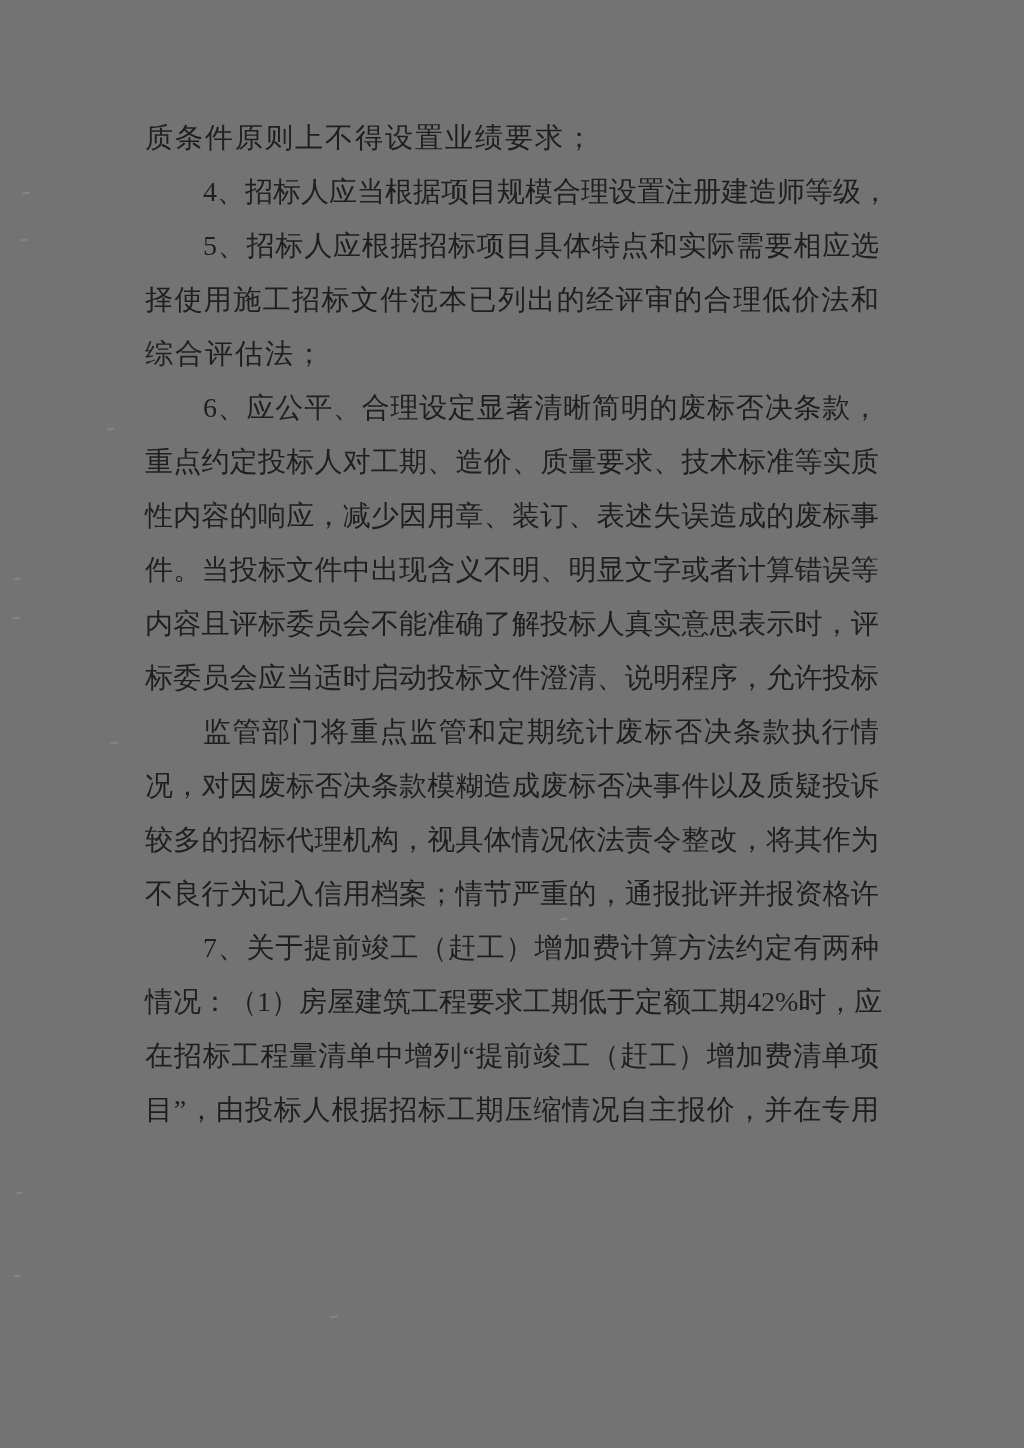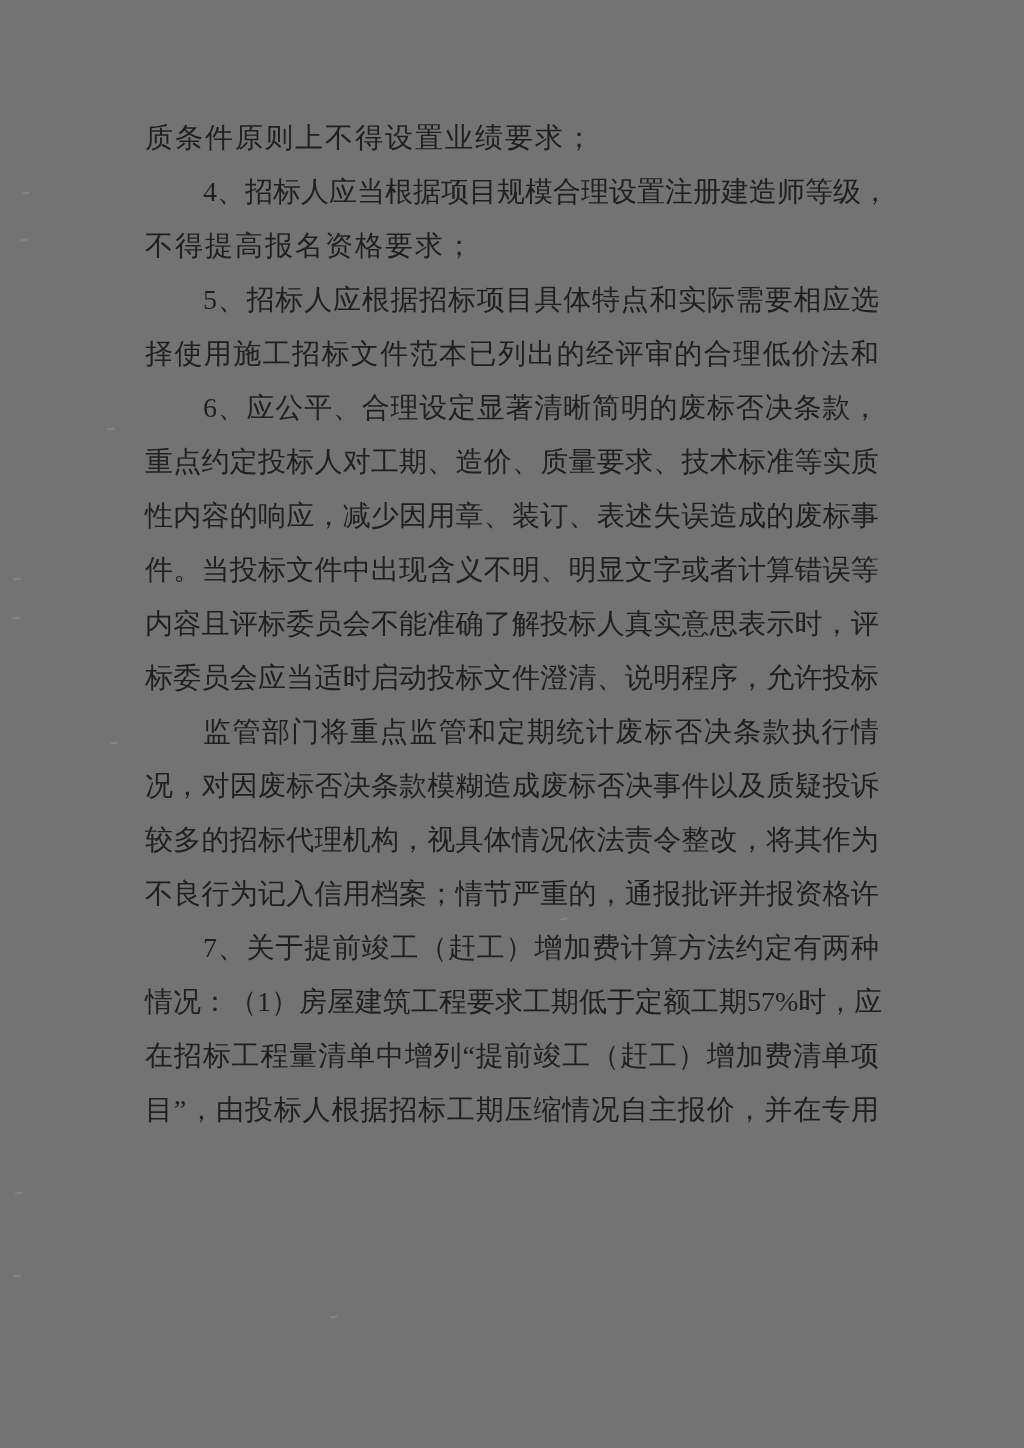--- a/index.html
+++ b/index.html
@@ -80,21 +80,20 @@
         <span>置</span>
         <span>注</span>
         <span>册</span>
         <span>建</span>
         <span>造</span>
         <span>师</span>
         <span>等</span>
         <span>级</span>
         <span>，</span>
       </div>
-      <div class="line">不得提高报名资格要求；</div>
       <div class="line spread indent">
         <span>5</span>
         <span>、</span>
         <span>招</span>
         <span>标</span>
         <span>人</span>
         <span>应</span>
         <span>根</span>
         <span>据</span>
         <span>招</span>
@@ -134,20 +133,21 @@
         <span>评</span>
         <span>审</span>
         <span>的</span>
         <span>合</span>
         <span>理</span>
         <span>低</span>
         <span>价</span>
         <span>法</span>
         <span>和</span>
       </div>
+      <div class="line">综合评估法；</div>
       <div class="line spread indent">
         <span>6</span>
         <span>、</span>
         <span>应</span>
         <span>公</span>
         <span>平</span>
         <span>、</span>
         <span>合</span>
         <span>理</span>
         <span>设</span>
@@ -458,21 +458,21 @@
         <span>要</span>
         <span>求</span>
         <span>工</span>
         <span>期</span>
         <span>低</span>
         <span>于</span>
         <span>定</span>
         <span>额</span>
         <span>工</span>
         <span>期</span>
-        <span>57%</span>
+        <span>42%</span>
         <span>时</span>
         <span>，</span>
         <span>应</span>
       </div>
       <div class="line spread">
         <span>在</span>
         <span>招</span>
         <span>标</span>
         <span>工</span>
         <span>程</span>

